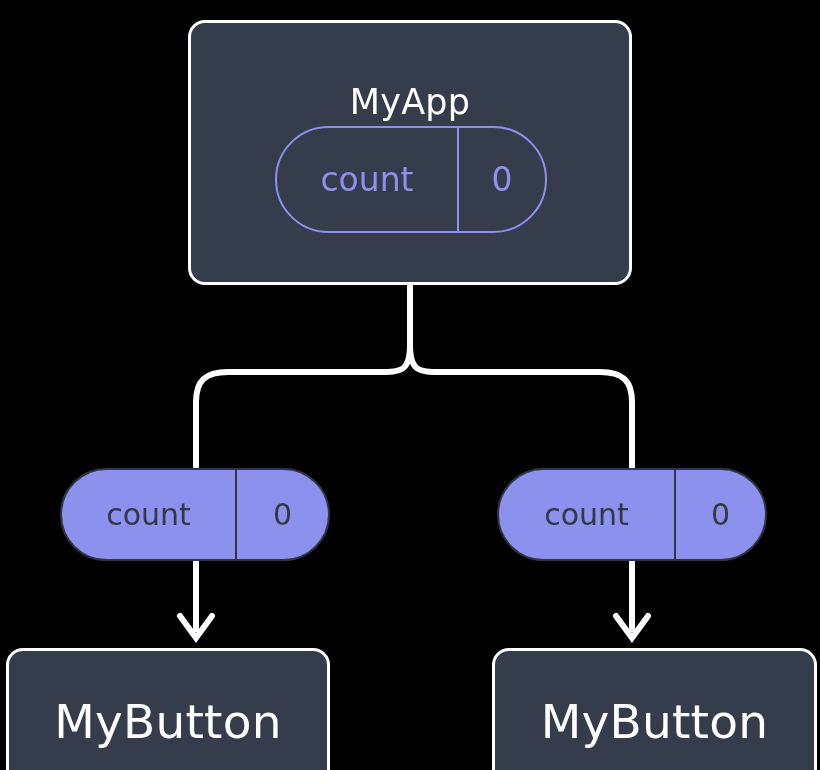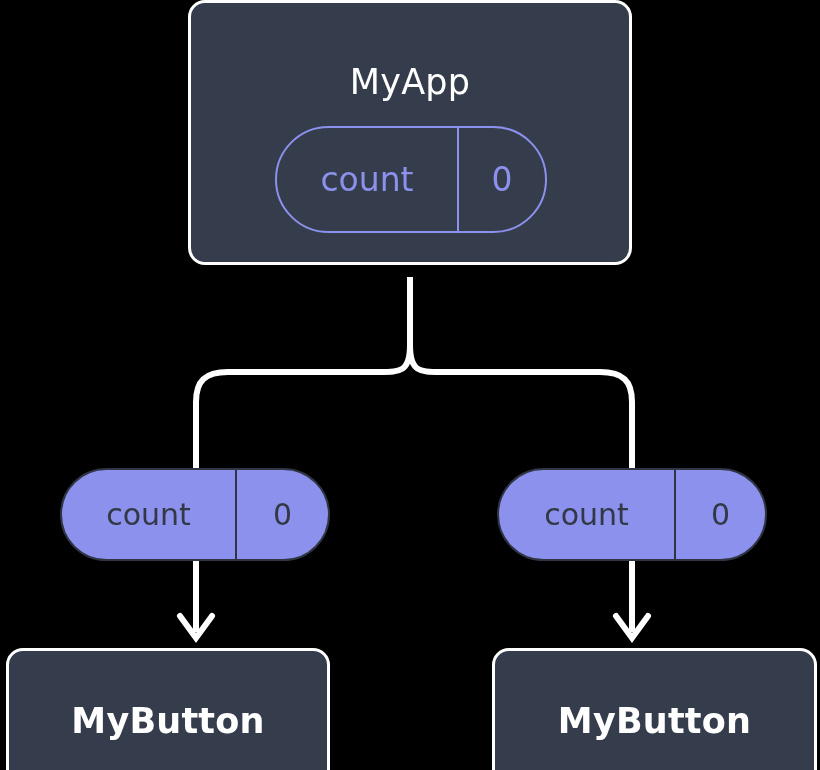--- a/index.html
+++ b/index.html
@@ -43,21 +43,21 @@
     font-size: 35px;
     font-weight: 400;
     letter-spacing: 0.2px;
     line-height: 1;
     white-space: nowrap;
   }
 
   
   #node-myapp {
     left: 188px;
-    top: 0;
+    top: 20px;
     width: 444px;
     height: 265px;
   }
   #node-myapp .node-title {
     margin-top: 62px;
   }
 
   
   .leaf-box {
     height: 150px;
@@ -67,23 +67,22 @@
     left: 6px;
     top: 648px;
     width: 324px;
   }
   #node-mybutton-right {
     left: 492px;
     top: 648px;
     width: 325px;
   }
   .leaf-box .node-title {
-    font-size: 35px;
+    font-size: 47px;
     margin-top: -4px;
-    font-weight: bold;
   }
 
   
   .pill {
     position: absolute;
     box-sizing: border-box;
     display: flex;
     align-items: stretch;
     border-radius: 999px;
     overflow: hidden;

